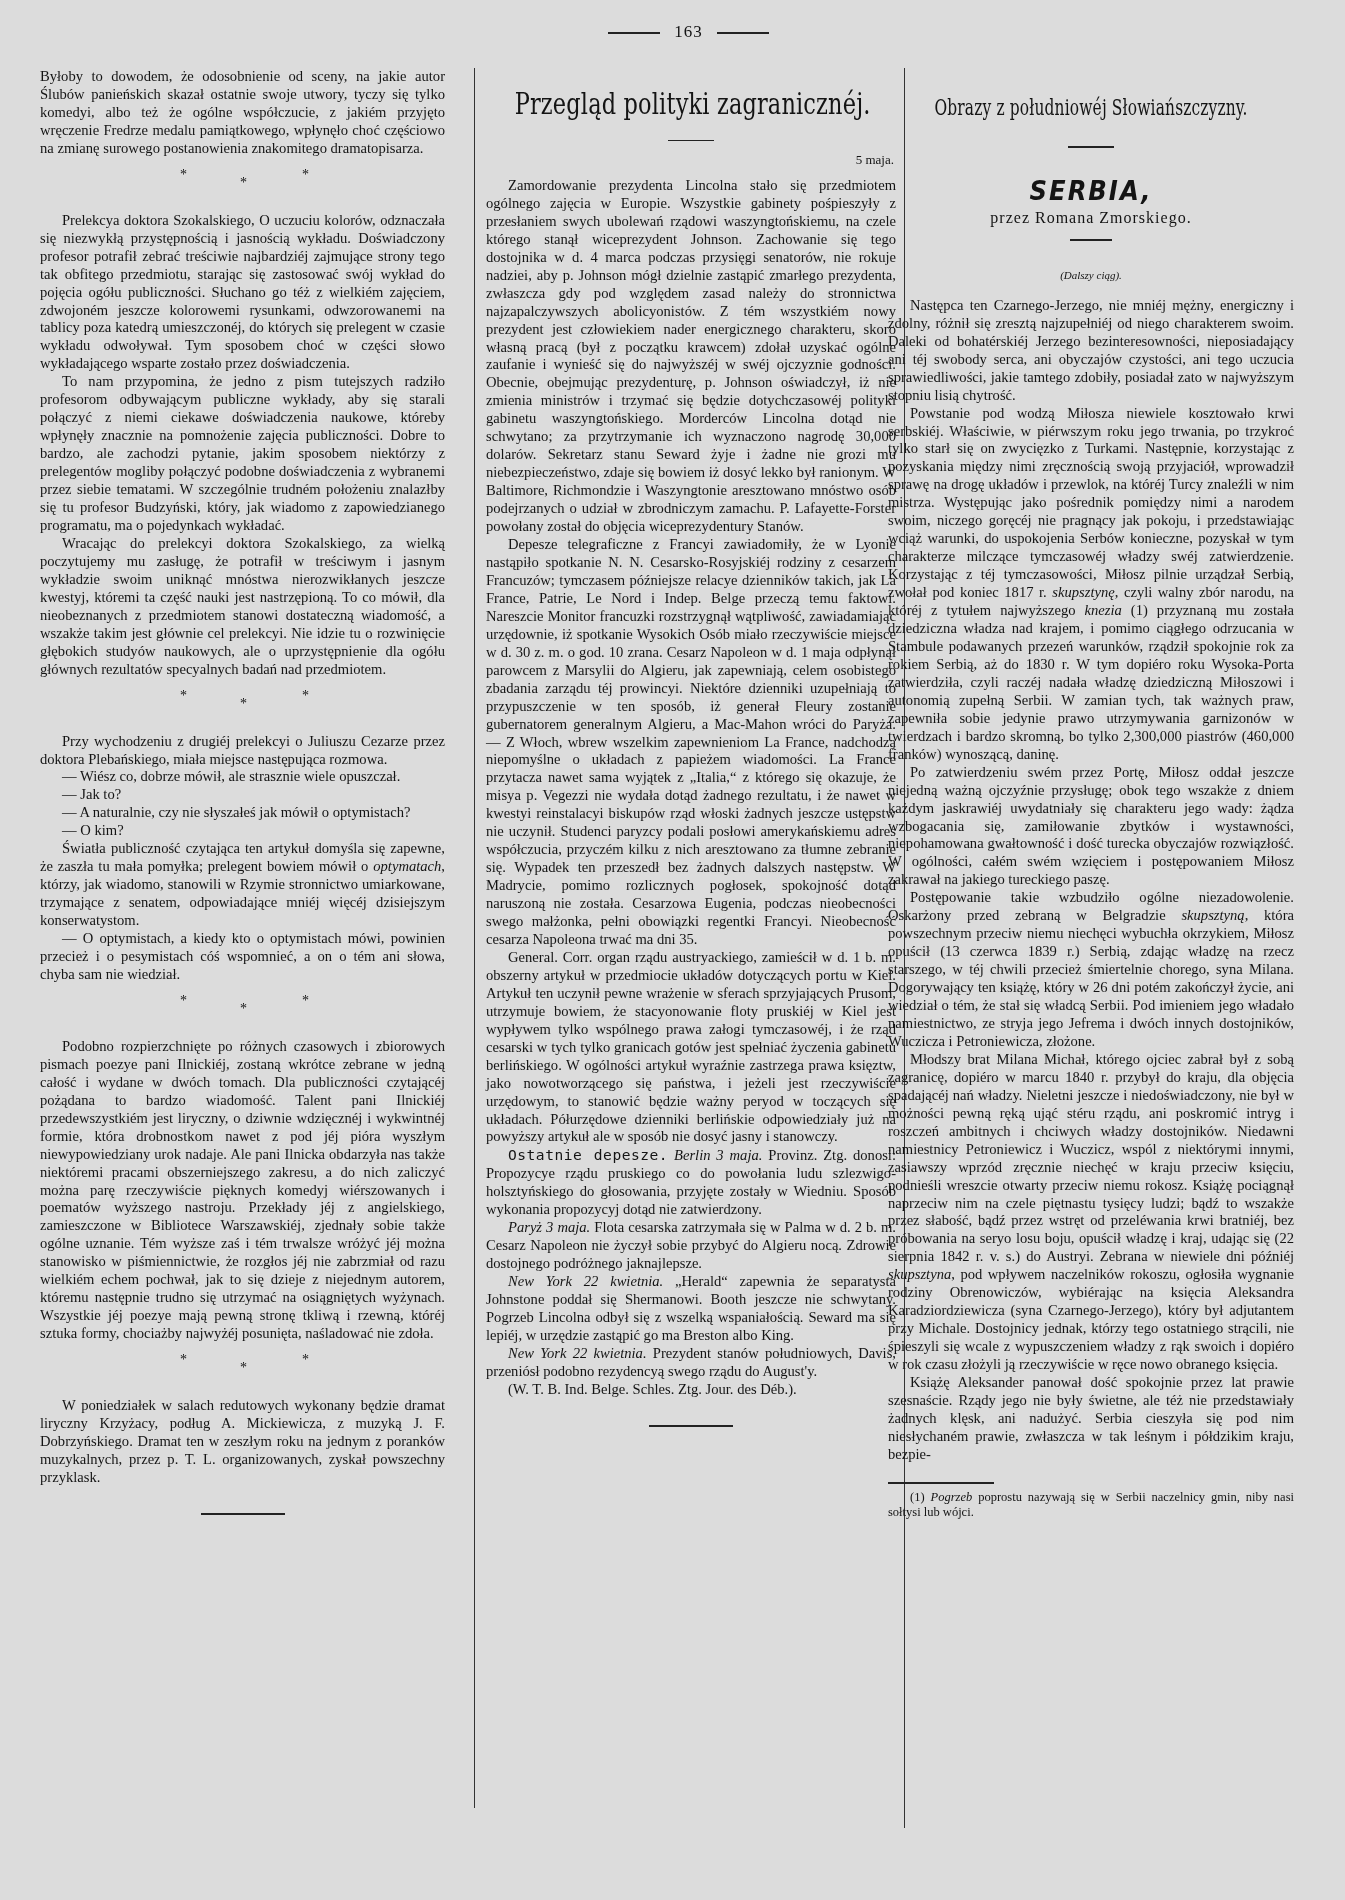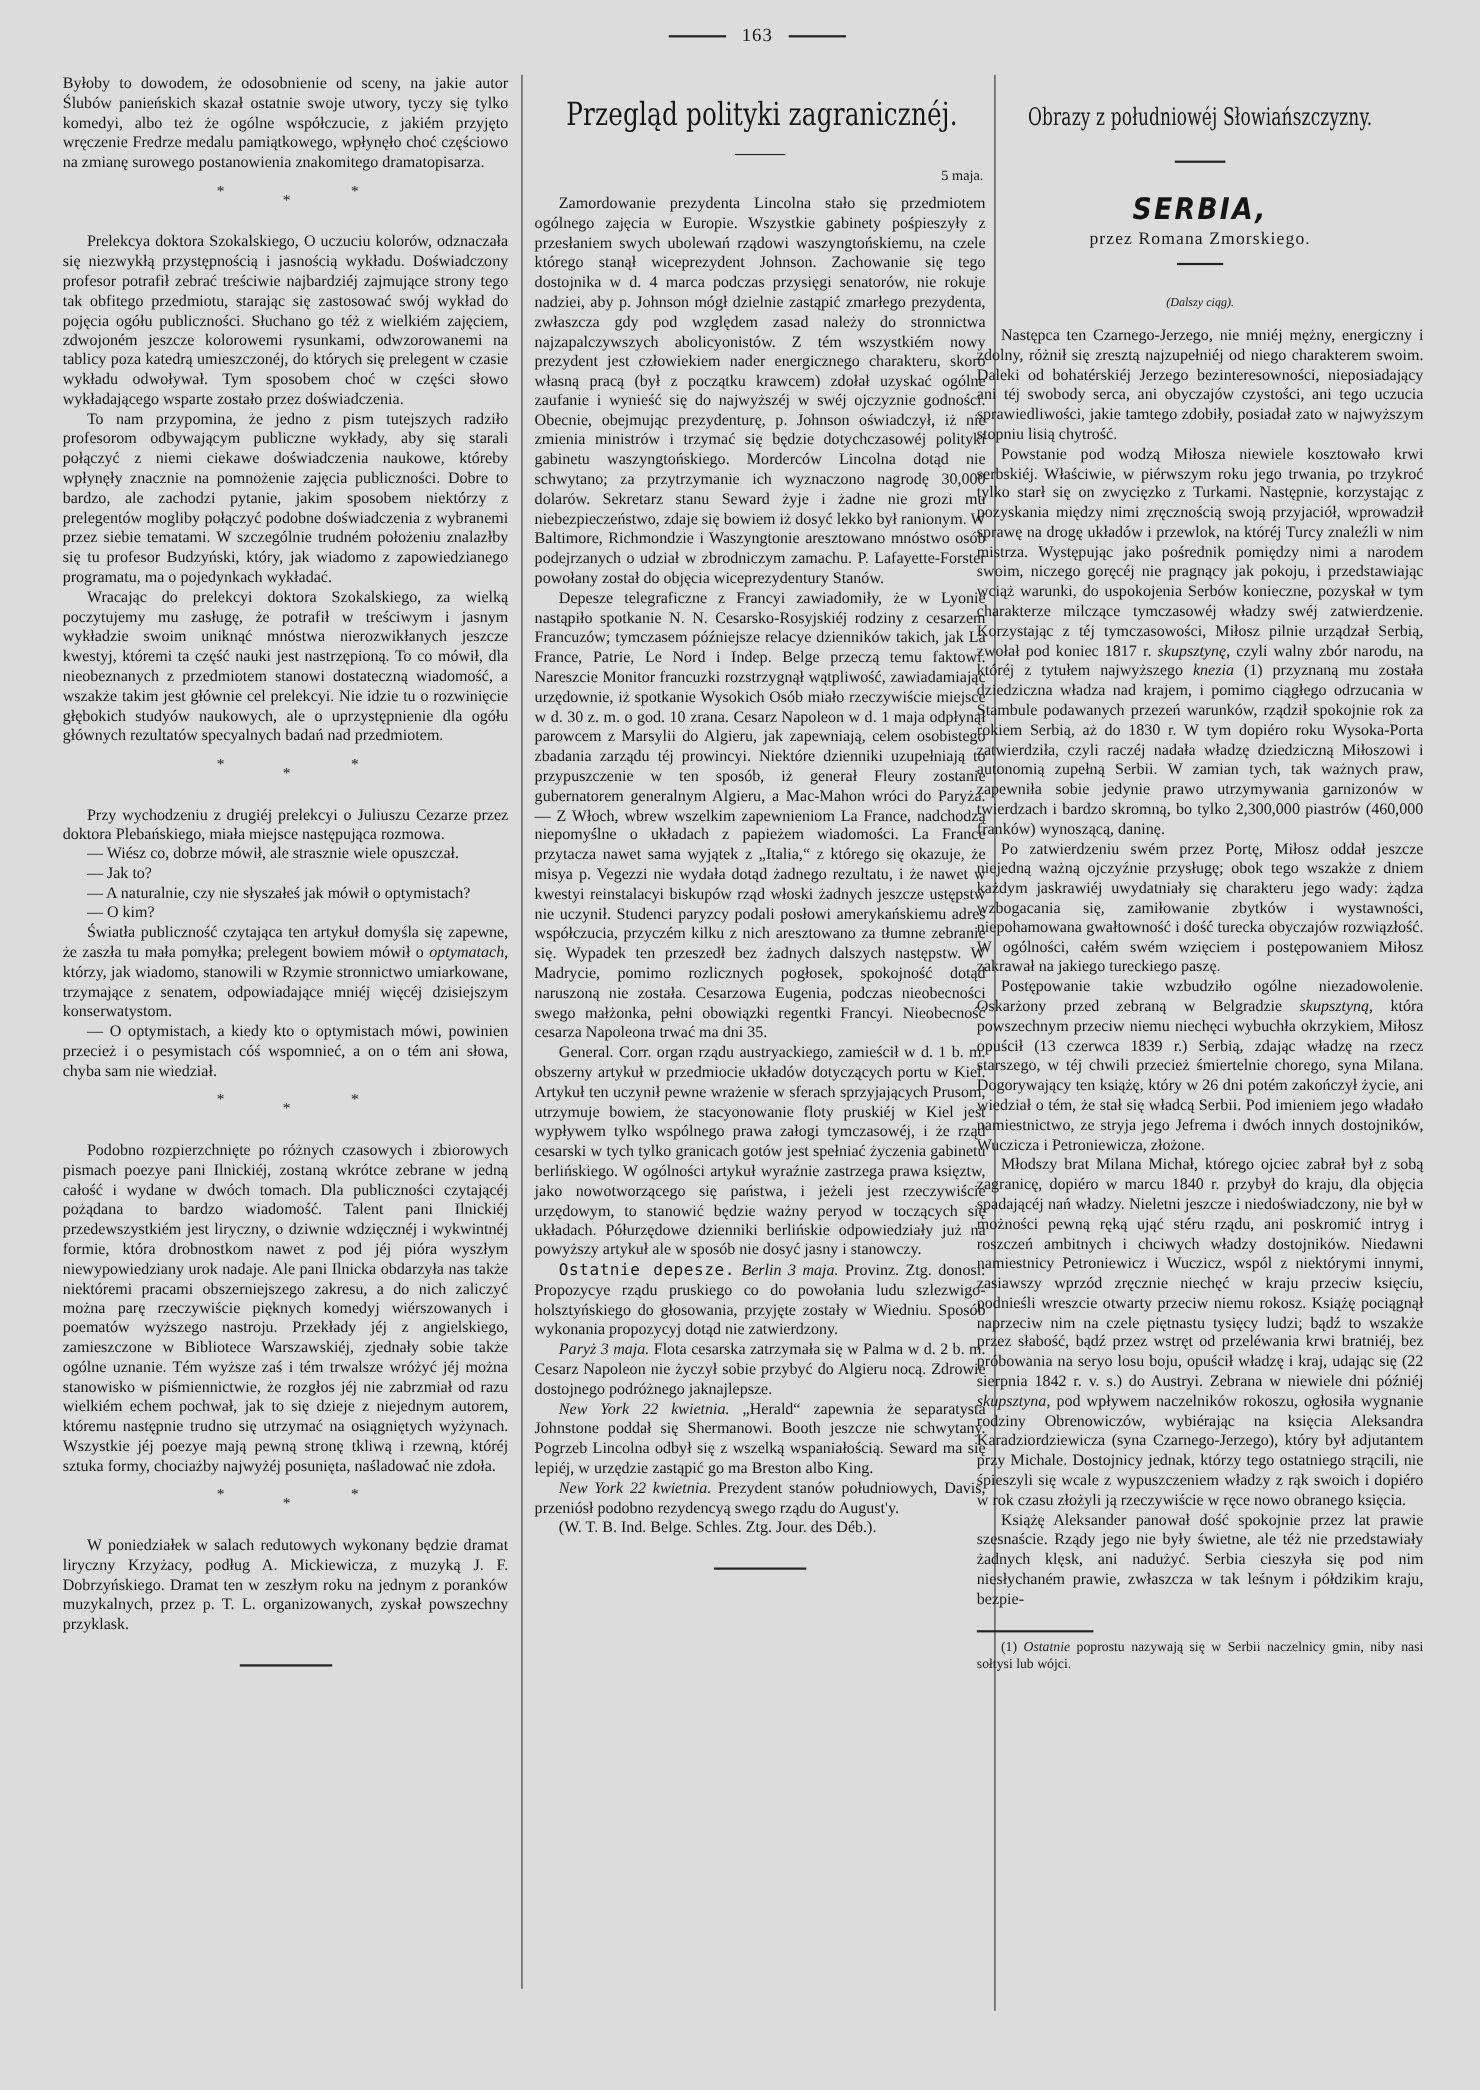--- a/index.html
+++ b/index.html
@@ -16,21 +16,21 @@
   }
   .page-number .dash { display: inline-block; width: 52px; border-top: 2px solid #222; vertical-align: middle; margin: 0 14px; }
   .col {
     position: absolute; top: 68px;
     font-size: 14.6px; line-height: 17.95px;
     text-align: justify; hyphens: manual;
     font-stretch: condensed;
   }
   .col p { margin: 0; text-indent: 22px; }
   .col p.noindent { text-indent: 0; }
-  .col-left   { left: 57px;  width: 405px; }
+  .col-left   { left: 40px;  width: 405px; }
   .col-mid    { left: 486px; width: 410px; }
   .col-right  { left: 888px; width: 406px; }
   .vrule { position: absolute; top: 68px; width: 1px; background: #333; }
   .vrule.r1 { left: 474px; height: 1740px; }
   .vrule.r2 { left: 904px; height: 1760px; }
   .stars { text-align: center; height: 54px; position: relative; font-size: 14px; }
   .stars span { position: absolute; }
   .stars .s1 { left: 140px; top: 8px; }
   .stars .s2 { left: 200px; top: 16px; }
   .stars .s3 { left: 262px; top: 8px; }
@@ -123,14 +123,14 @@
   <div class="byline">przez Romana Zmorskiego.</div>
   <div class="short-rule" style="width:42px;margin-top:12px;"></div>
   <div class="continued">(Dalszy ciąg).</div>
   <p>Następca ten Czarnego-Jerzego, nie mniéj mężny, energiczny i zdolny, różnił się zresztą najzupełniéj od niego charakterem swoim. Daleki od bohatérskiéj Jerzego bezinteresowności, nieposiadający ani téj swobody serca, ani obyczajów czystości, ani tego uczucia sprawiedliwości, jakie tamtego zdobiły, posiadał zato w najwyższym stopniu lisią chytrość.</p>
   <p><span>Powstanie pod wodzą Miłosza niewiele kosztowało krwi serbskiéj. Właściwie, w piérwszym roku jego trwania, po trzykroć tylko starł się on zwycięzko z Turkami. Następnie, korzystając z pozyskania między nimi zręcznością swoją przyjaciół, wprowadził sprawę na drogę układów i przewlok, na któréj Turcy znaleźli w nim mistrza. Występując jako pośrednik pomiędzy nimi a narodem swoim, niczego goręcéj nie pragnący jak pokoju, i przedstawiając wciąż warunki, do uspokojenia Serbów konieczne, pozyskał w tym charakterze milczące tymczasowéj władzy swéj zatwierdzenie. Korzystając z téj tymczasowości, Miłosz pilnie urządzał Serbią, zwołał pod koniec 1817 r. </span><i>skupsztynę</i><span>, czyli walny zbór narodu, na któréj z tytułem najwyższego </span><i>knezia</i><span> (1) przyznaną mu została dziedziczna władza nad krajem, i pomimo ciągłego odrzucania w Stambule podawanych przezeń warunków, rządził spokojnie rok za rokiem Serbią, aż do 1830 r. W tym dopiéro roku Wysoka-Porta zatwierdziła, czyli raczéj nadała władzę dziedziczną Miłoszowi i autonomią zupełną Serbii. W zamian tych, tak ważnych praw, zapewniła sobie jedynie prawo utrzymywania garnizonów w twierdzach i bardzo skromną, bo tylko 2,300,000 piastrów (460,000 franków) wynoszącą, daninę.</span></p>
   <p>Po zatwierdzeniu swém przez Portę, Miłosz oddał jeszcze niejedną ważną ojczyźnie przysługę; obok tego wszakże z dniem każdym jaskrawiéj uwydatniały się charakteru jego wady: żądza wzbogacania się, zamiłowanie zbytków i wystawności, niepohamowana gwałtowność i dość turecka obyczajów rozwiązłość. W ogólności, całém swém wzięciem i postępowaniem Miłosz zakrawał na jakiego tureckiego paszę.</p>
   <p><span>Postępowanie takie wzbudziło ogólne niezadowolenie. Oskarżony przed zebraną w Belgradzie </span><i>skupsztyną</i><span>, która powszechnym przeciw niemu niechęci wybuchła okrzykiem, Miłosz opuścił (13 czerwca 1839 r.) Serbią, zdając władzę na rzecz starszego, w téj chwili przecież śmiertelnie chorego, syna Milana. Dogorywający ten książę, który w 26 dni potém zakończył życie, ani wiedział o tém, że stał się władcą Serbii. Pod imieniem jego władało namiestnictwo, ze stryja jego Jefrema i dwóch innych dostojników, Wuczicza i Petroniewicza, złożone.</span></p>
   <p><span>Młodszy brat Milana Michał, którego ojciec zabrał był z sobą zagranicę, dopiéro w marcu 1840 r. przybył do kraju, dla objęcia spadającéj nań władzy. Nieletni jeszcze i niedoświadczony, nie był w możności pewną ręką ująć stéru rządu, ani poskromić intryg i roszczeń ambitnych i chciwych władzy dostojników. Niedawni namiestnicy Petroniewicz i Wuczicz, wspól z niektórymi innymi, zasiawszy wprzód zręcznie niechęć w kraju przeciw księciu, podnieśli wreszcie otwarty przeciw niemu rokosz. Książę pociągnął naprzeciw nim na czele piętnastu tysięcy ludzi; bądź to wszakże przez słabość, bądź przez wstręt od przeléwania krwi bratniéj, bez próbowania na seryo losu boju, opuścił władzę i kraj, udając się (22 sierpnia 1842 r. v. s.) do Austryi. Zebrana w niewiele dni późniéj </span><i>skupsztyna</i><span>, pod wpływem naczelników rokoszu, ogłosiła wygnanie rodziny Obrenowiczów, wybiérając na księcia Aleksandra Karadziordziewicza (syna Czarnego-Jerzego), który był adjutantem przy Michale. Dostojnicy jednak, którzy tego ostatniego strącili, nie śpieszyli się wcale z wypuszczeniem władzy z rąk swoich i dopiéro w rok czasu złożyli ją rzeczywiście w ręce nowo obranego księcia.</span></p>
   <p>Książę Aleksander panował dość spokojnie przez lat prawie szesnaście. Rządy jego nie były świetne, ale téż nie przedstawiały żadnych klęsk, ani nadużyć. Serbia cieszyła się pod nim niesłychaném prawie, zwłaszcza w tak leśnym i półdzikim kraju, bezpie-</p>
   <div class="footnote-rule"></div>
-  <p class="footnote"><span>(1)</span> <i>Ostatnie</i><span> poprostu nazywają się w Serbii naczelnicy gmin, niby nasi sołtysi lub wójci.</span></p>
+  <p class="footnote"><span>(1)</span> <i>Pogrzeb</i><span> poprostu nazywają się w Serbii naczelnicy gmin, niby nasi sołtysi lub wójci.</span></p>
 </div>
 
 </body></html>

